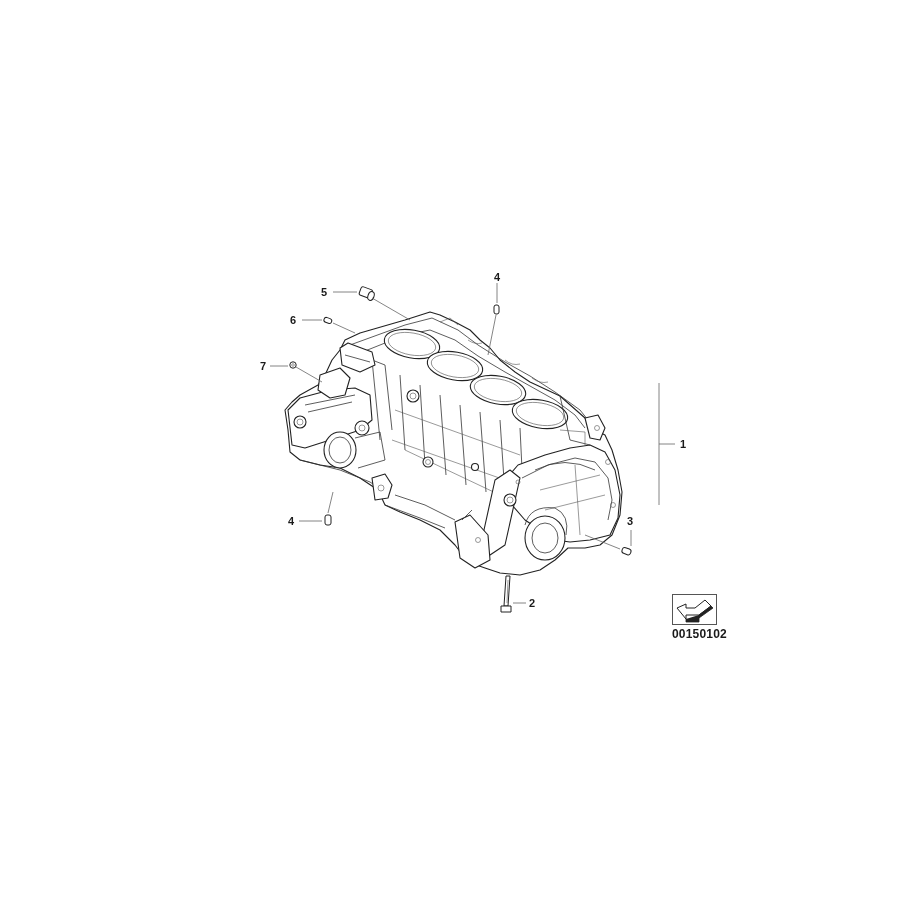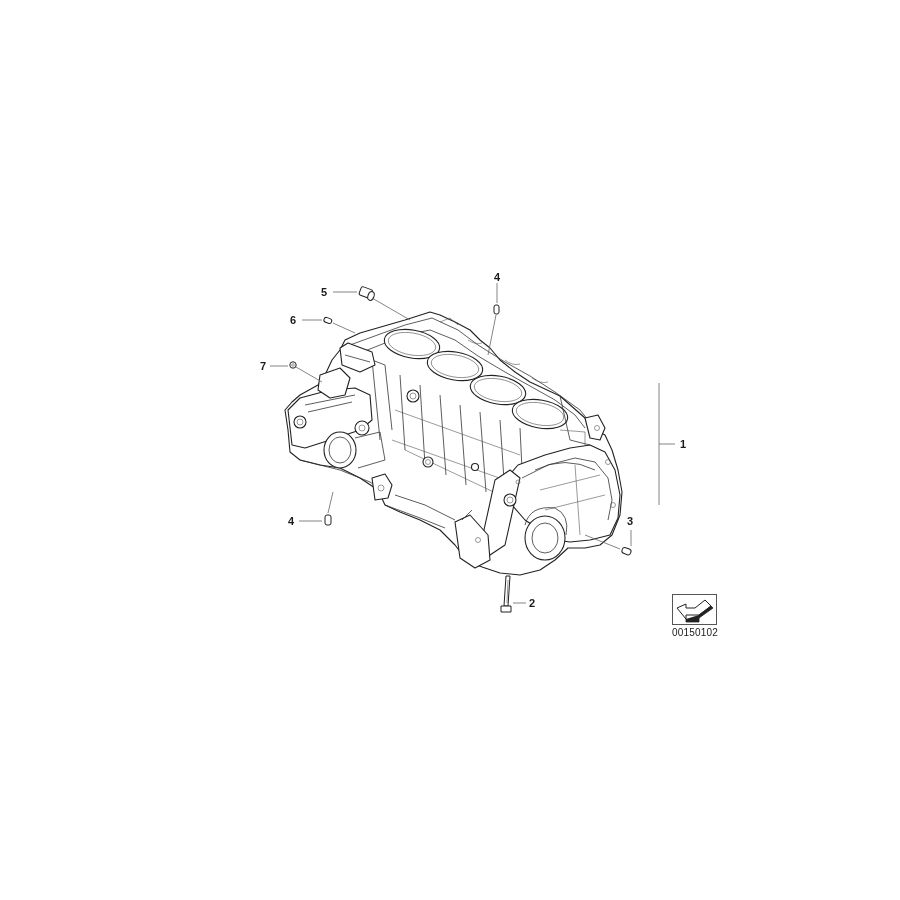--- a/index.html
+++ b/index.html
@@ -30,22 +30,22 @@
       line-height: 12px;
       cursor: pointer;
     }
     .ref-number {
       position: absolute;
       left: 672px;
       top: 627px;
       width: 50px;
       text-align: left;
       font-family: "Liberation Sans", sans-serif;
-      font-weight: normal;
-      font-size: 10px;
+      font-weight: bold;
+      font-size: 12px;
       letter-spacing: 0.2px;
       color: #1a1a1a;
     }
     .nav-arrow-box {
       position: absolute;
       left: 672px;
       top: 594px;
       width: 43px;
       height: 29px;
       border: 1px solid #555;

